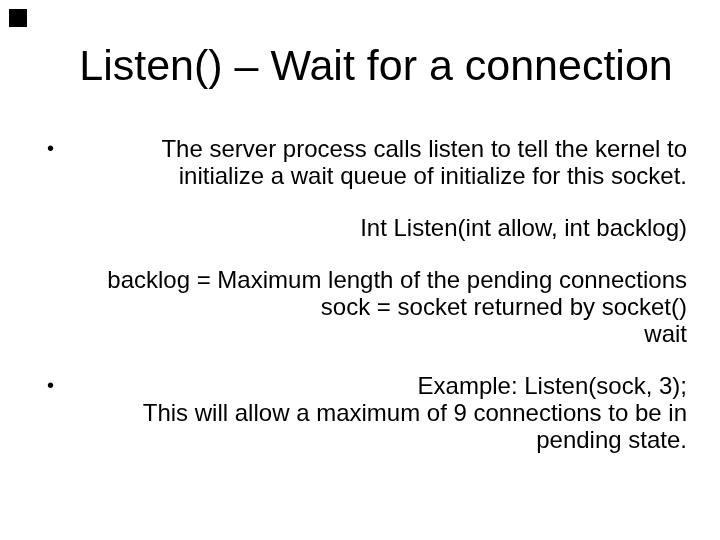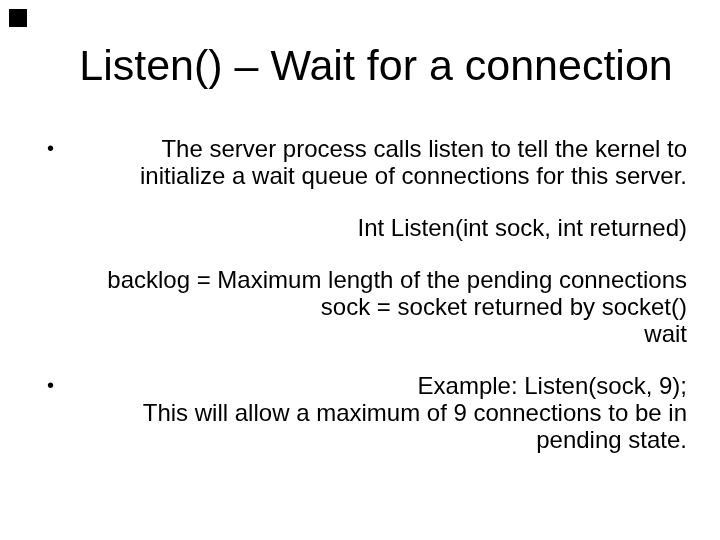--- a/index.html
+++ b/index.html
@@ -74,35 +74,35 @@
   <div class="corner-square"></div>
 
   <h1 class="slide-title">Listen() – Wait for a connection</h1>
 
   <div class="slide-body">
 
     <div class="bullet-item">
       <div class="bullet-marker">•</div>
       <div class="text-col">
         <div class="body-line">The server process calls listen to tell the kernel to</div>
-        <div class="body-line">initialize a wait queue of connections for this server.</div>
+        <div class="body-line">initialize a wait queue of initialize for this socket.</div>
         <div class="para-spacer"></div>
-        <div class="body-line">Int Listen(int sock, int returned)</div>
+        <div class="body-line">Int Listen(int allow, int backlog)</div>
         <div class="para-spacer"></div>
         <div class="body-line">backlog = Maximum length of the pending connections</div>
         <div class="body-line">sock = socket returned by socket()</div>
         <div class="body-line">wait</div>
       </div>
     </div>
 
     <div class="para-spacer"></div>
 
     <div class="bullet-item">
       <div class="bullet-marker">•</div>
       <div class="text-col">
-        <div class="body-line">Example: Listen(sock, 9);</div>
+        <div class="body-line">Example: Listen(sock, 3);</div>
         <div class="body-line">This will allow a maximum of 9 connections to be in</div>
         <div class="body-line">pending state.</div>
       </div>
     </div>
 
   </div>
 </div>
 
 </body></html>

